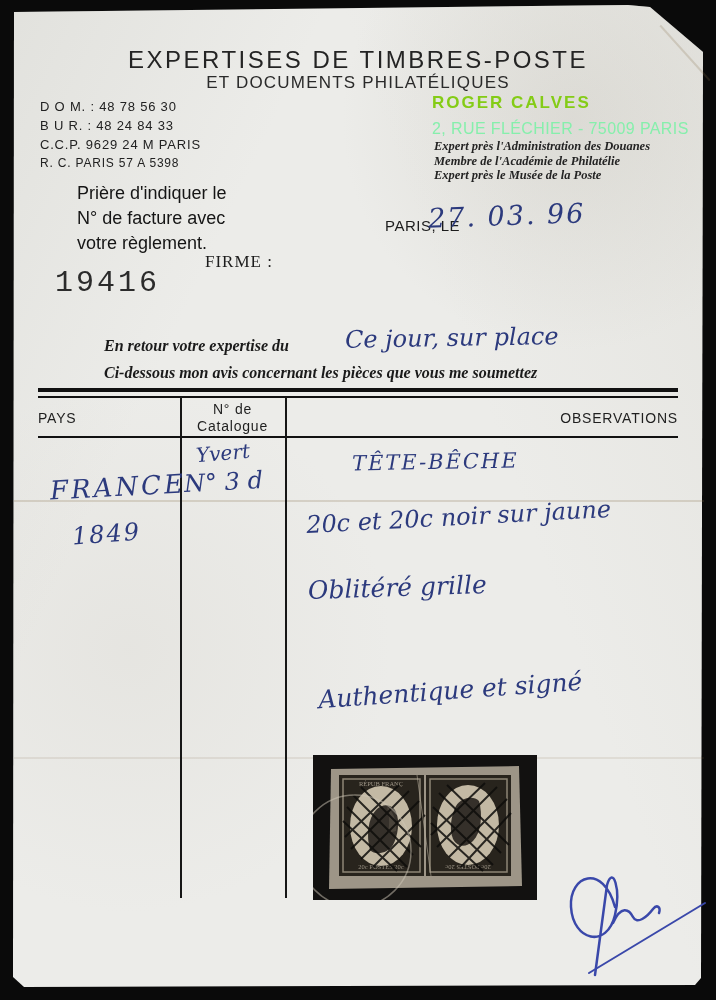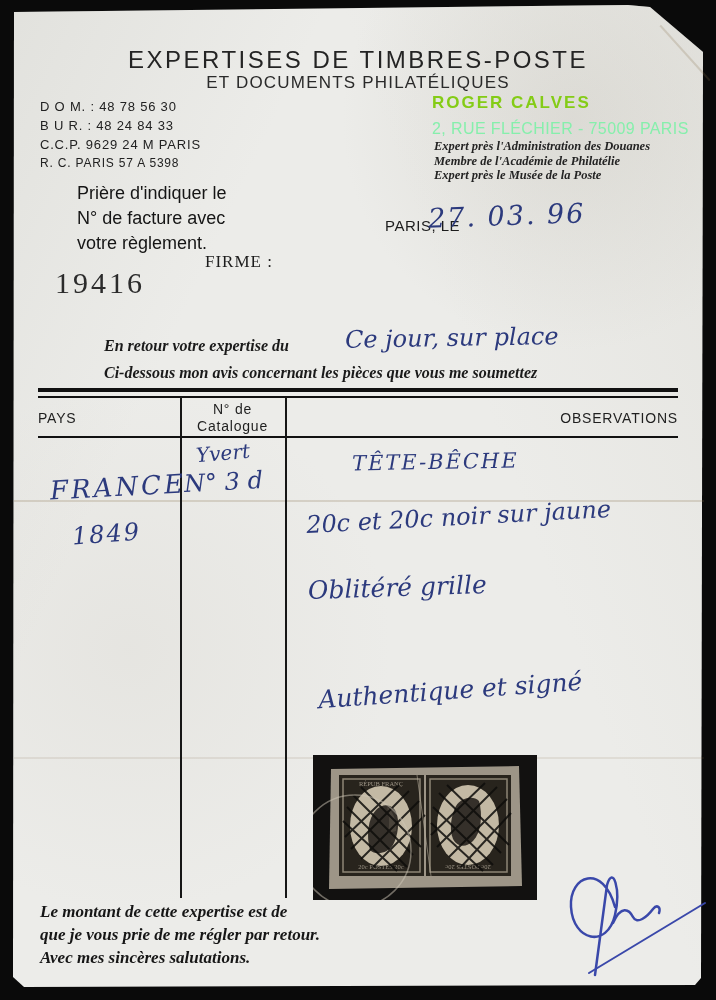--- a/index.html
+++ b/index.html
@@ -11,21 +11,21 @@
            linear-gradient(250deg, rgba(210,208,200,.30) 0%, rgba(255,255,255,0) 35%),
            radial-gradient(circle at 80% 12%, rgba(195,192,182,.35) 0%, rgba(255,255,255,0) 22%),
            radial-gradient(circle at 18% 65%, rgba(220,218,212,.4) 0%, rgba(255,255,255,0) 30%);
          clip-path:polygon(14px 12px,628px 5px,650px 7px,703px 52px,701px 978px,695px 985px,24px 987px,13px 977px);}
   .abs{position:absolute;}
   .ctr{left:14px;right:14px;text-align:center;}
   .t-title{font-size:24px;letter-spacing:2.5px;color:#242424;}
   .t-sub{font-size:17px;letter-spacing:1.2px;color:#2a2a2a;}
   .contact{font-size:13px;letter-spacing:.8px;line-height:19px;color:#222;}
   .note{font-size:18px;line-height:25px;color:#151515;}
-  .invnum{font-family:Liberation Serif, serif;font-size:30px;letter-spacing:3px;color:#2b2b2b;}
+  .invnum{font-family:Liberation Mono, monospace;font-size:30px;letter-spacing:3px;color:#2b2b2b;}
   .firme{font-family:"Liberation Serif",serif;font-size:17px;letter-spacing:1px;}
   .expname{font-size:17px;font-weight:bold;letter-spacing:2px;color:#84cc16;}
   .expaddr{font-size:16px;letter-spacing:.4px;color:#86efac;}
   .exptitle{font-family:"Liberation Serif",serif;font-style:italic;font-weight:bold;
             font-size:12.5px;line-height:14.5px;color:#242424;}
   .parisle{font-size:15px;letter-spacing:.5px;}
   .intro{font-family:"Liberation Serif",serif;font-style:italic;font-weight:bold;font-size:16px;color:#1a1a1a;}
   .hand{font-family:"DejaVu Serif",serif;font-style:italic;color:#2c3a7d;white-space:nowrap;}
   .hline{background:#111;}
   .vline{width:2px;background:#161616;}
@@ -128,25 +128,20 @@
       <path d="M96,36 L38,94 M106,46 L48,104 M86,30 L32,82 M112,60 L60,112"></path>
     </g>
     <g stroke="#0e0d0b" stroke-width="2" opacity="0.85">
       <path d="M126,38 L188,98 M134,30 L196,90 M120,52 L180,110 M118,68 L170,116"></path>
       <path d="M184,32 L124,92 M194,44 L136,102 M172,28 L118,80 M198,58 L148,112"></path>
     </g>
     <circle cx="42" cy="96" r="56" fill="none" stroke="#cfc8b8" stroke-width="1.5" opacity="0.5"></circle>
     <line x1="104" y1="20" x2="118" y2="121" stroke="#b4ab99" stroke-width="1" opacity="0.6"></line>
   </svg>
 
-  <div class="abs closing" style="left:40px;top:900px;">
-    <div>Le montant de cette expertise est de</div>
-    <div>que je vous prie de me régler par retour.</div>
-    <div>Avec mes sincères salutations.</div>
-  </div>
 
   <svg class="abs" style="left:555px;top:845px;" width="160" height="150" viewBox="0 0 160 150">
     <g fill="none" stroke="#3a48aa" stroke-width="2.5" stroke-linecap="round">
       <path d="M60,62 C48,18 14,30 16,62 C18,96 52,104 60,70 C66,44 58,20 52,40 L40,130"></path>
       <path d="M58,78 C66,60 74,64 78,72 C82,80 92,72 98,64 C102,59 106,62 104,68"></path>
       <path d="M34,128 L150,58" stroke-width="2"></path>
     </g>
   </svg>
 </div>
 

